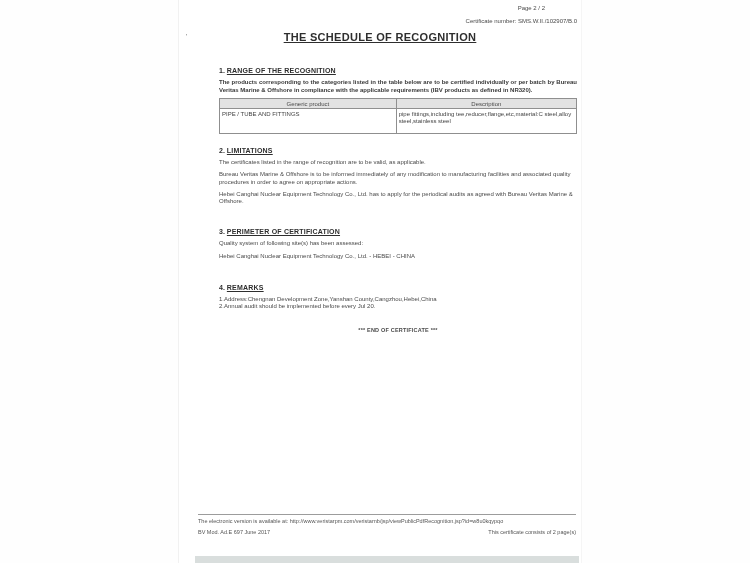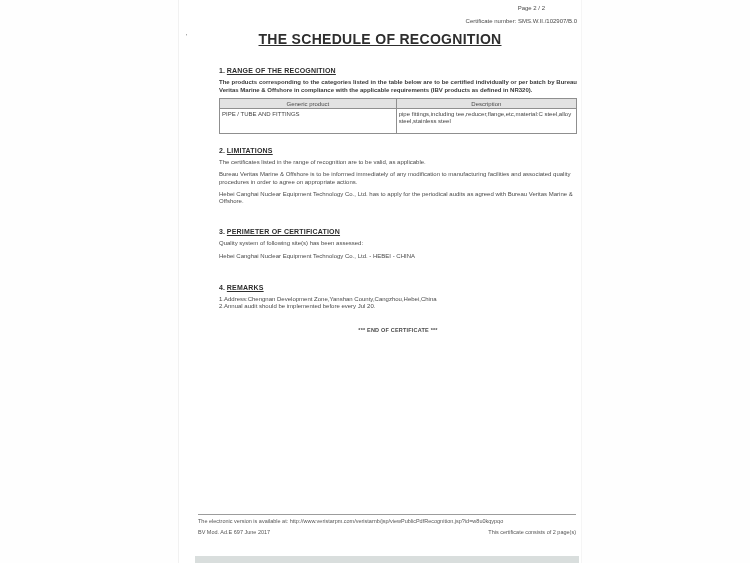--- a/index.html
+++ b/index.html
@@ -17,21 +17,21 @@
   .page-number {
     position: absolute; top: 5px; right: 36px;
     font-size: 6px; color: #4a4a4a;
   }
   .cert-number {
     position: absolute; top: 18px; right: 4px;
     font-size: 6px; color: #4a4a4a;
   }
   .doc-title {
     position: absolute; top: 31px; left: 0; width: 100%;
-    text-align: center; font-size: 14px; font-weight: 700; color: #2e2e2e;
+    text-align: center; font-size: 11px; font-weight: 700; color: #2e2e2e;
     text-decoration: underline; letter-spacing: 0.3px;
   }
   .stray-mark {
     position: absolute; left: 7px; top: 33px;
     font-size: 7px; color: #777;
   }
 
   .content { position: absolute; left: 40px; top: 67px; width: 358px; }
 
   .sec-heading { font-size: 7px; font-weight: 700; color: #2e2e2e; }

